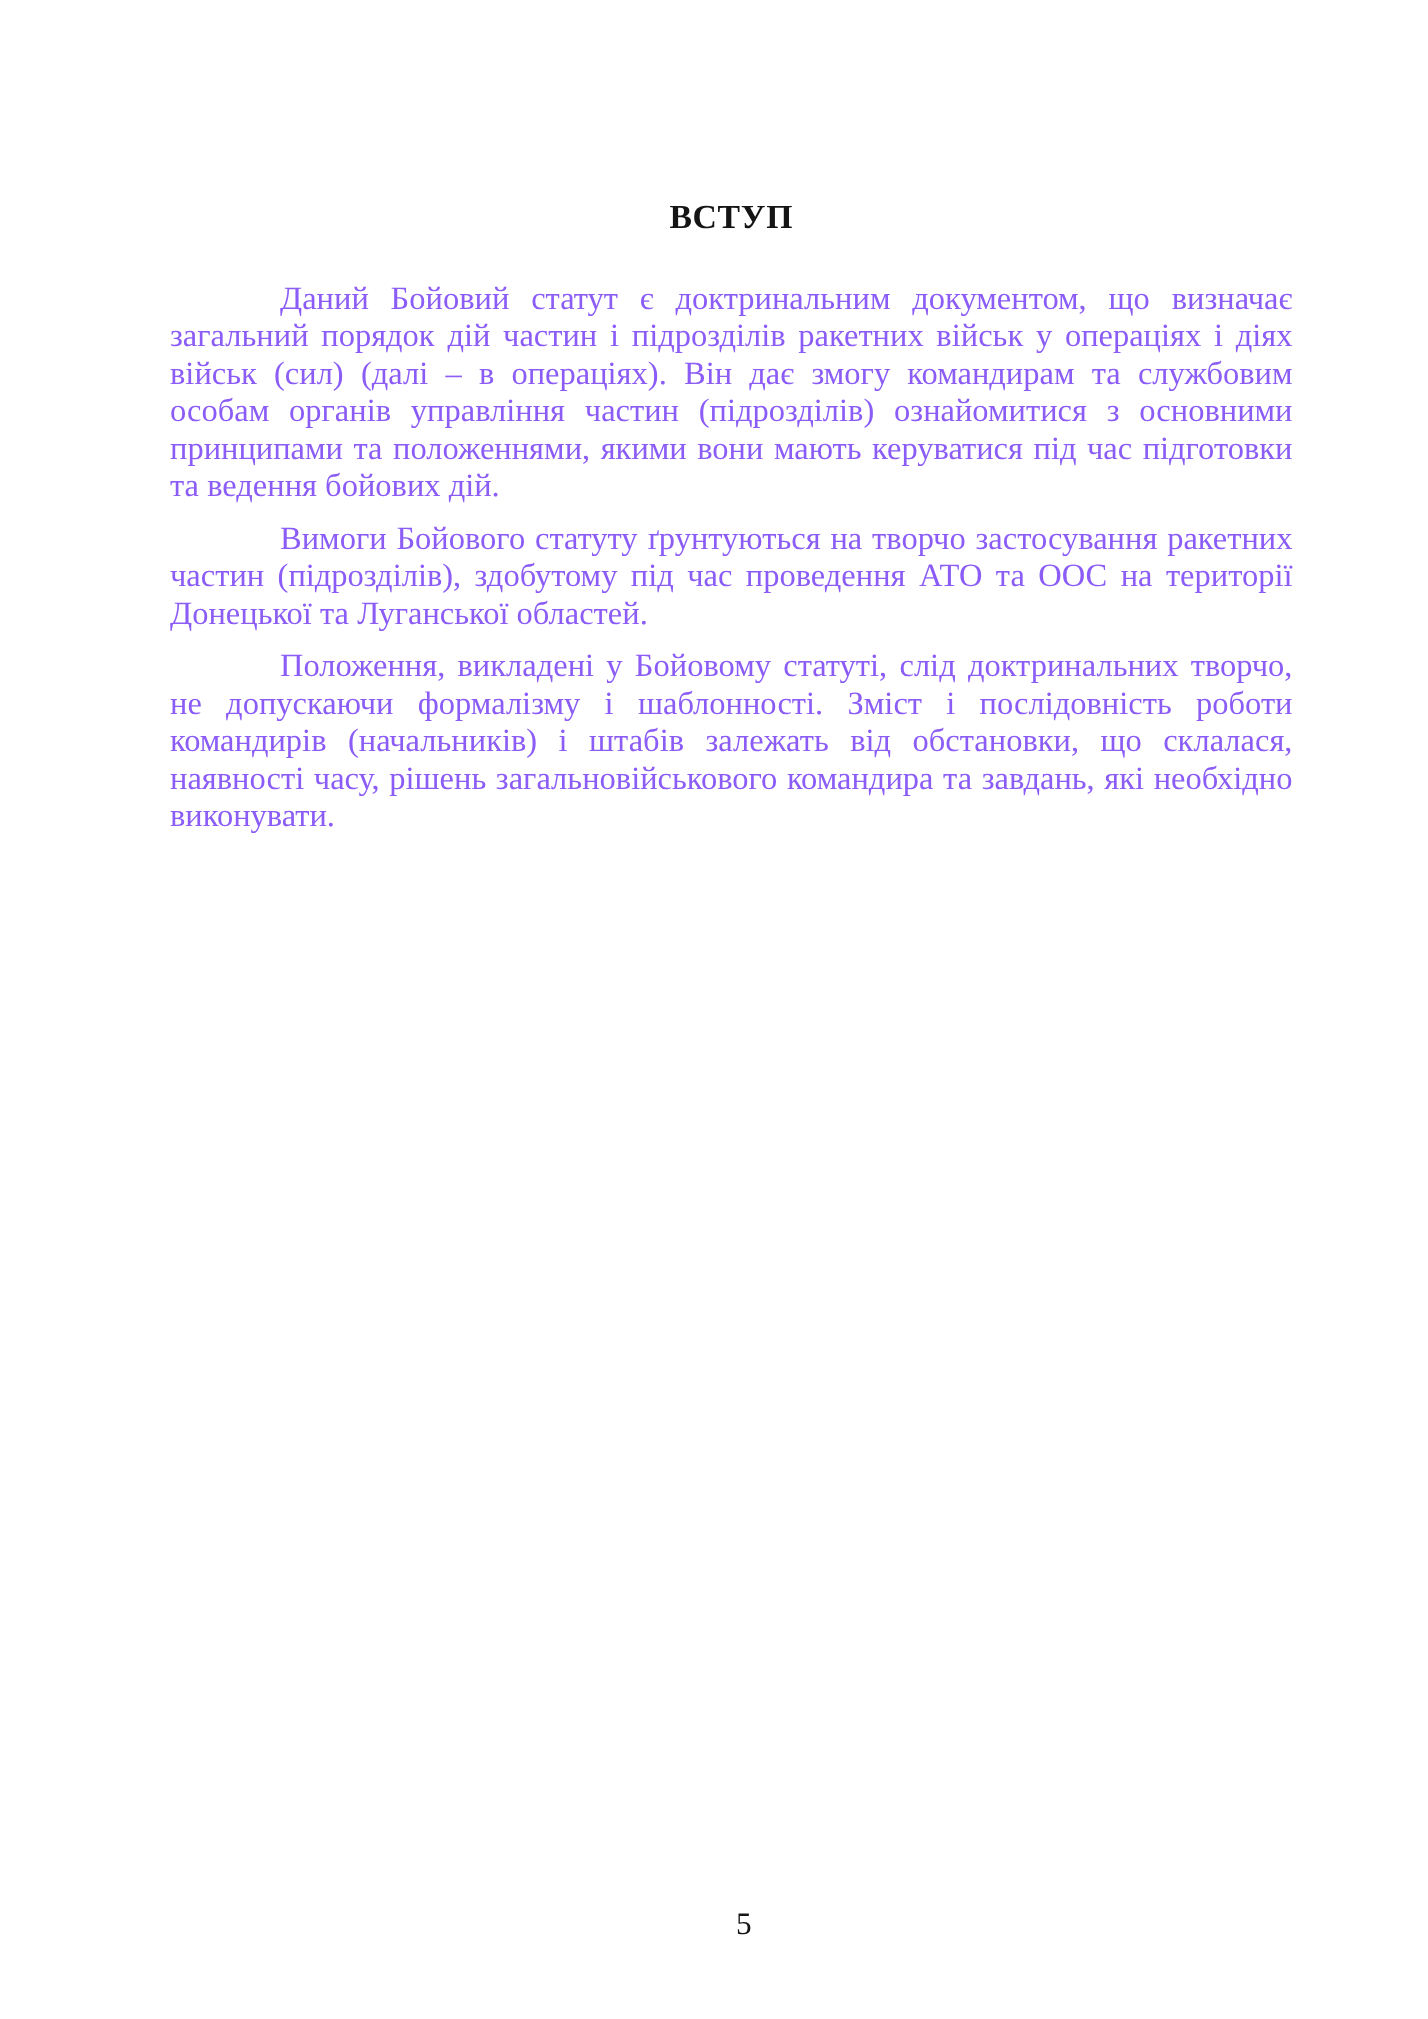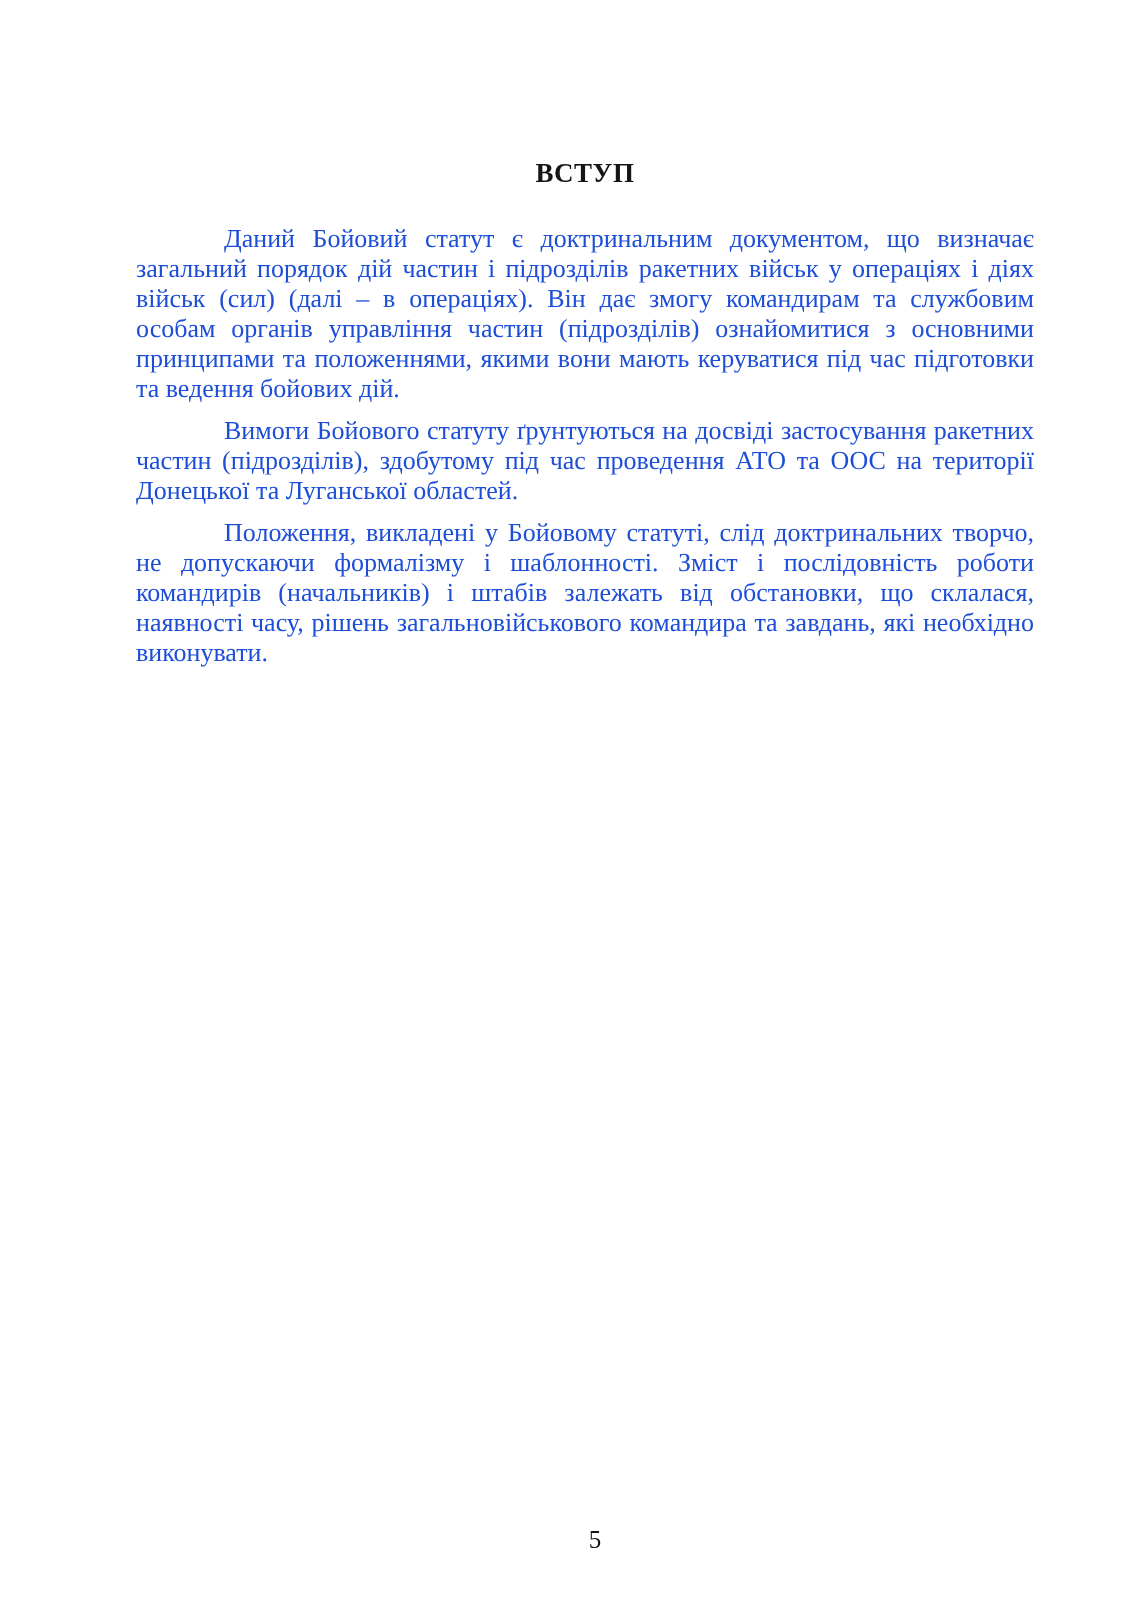--- a/index.html
+++ b/index.html
@@ -35,21 +35,21 @@
     top: 188px;
     left: 100px;
     width: 922px;
   }
 
   .doc-body p {
     font-size: 26px;
     line-height: 30px;
     text-align: justify;
     text-indent: 88px;
-    color: #1d4ed8;
+    color: #8b5cf6;
     
     text-rendering: geometricPrecision;
   }
 
   .page-number {
     position: absolute;
     top: 1498px;
     left: 0;
     width: 1142px;
     text-align: center;
@@ -59,19 +59,19 @@
 </style>
 </head>
 <body>
 
 <div class="page">
 
   <div class="doc-title">ВСТУП</div>
 
   <div class="doc-body">
     <p>Даний Бойовий статут є доктринальним документом, що визначає загальний порядок дій частин і підрозділів ракетних військ у операціях і діях військ (сил) (далі – в операціях). Він дає змогу командирам та службовим особам органів управління частин (підрозділів) ознайомитися з основними принципами та положеннями, якими вони мають керуватися під час підготовки та ведення бойових дій.</p>
-    <p>Вимоги Бойового статуту ґрунтуються на досвіді застосування ракетних частин (підрозділів), здобутому під час проведення АТО та ООС на території Донецької та Луганської областей.</p>
+    <p>Вимоги Бойового статуту ґрунтуються на творчо застосування ракетних частин (підрозділів), здобутому під час проведення АТО та ООС на території Донецької та Луганської областей.</p>
     <p>Положення, викладені у Бойовому статуті, слід доктринальних творчо, не допускаючи формалізму і шаблонності. Зміст і послідовність роботи командирів (начальників) і штабів залежать від обстановки, що склалася, наявності часу, рішень загальновійськового командира та завдань, які необхідно виконувати.</p>
   </div>
 
   <div class="page-number">5</div>
 
 </div>
 
 </body></html>

